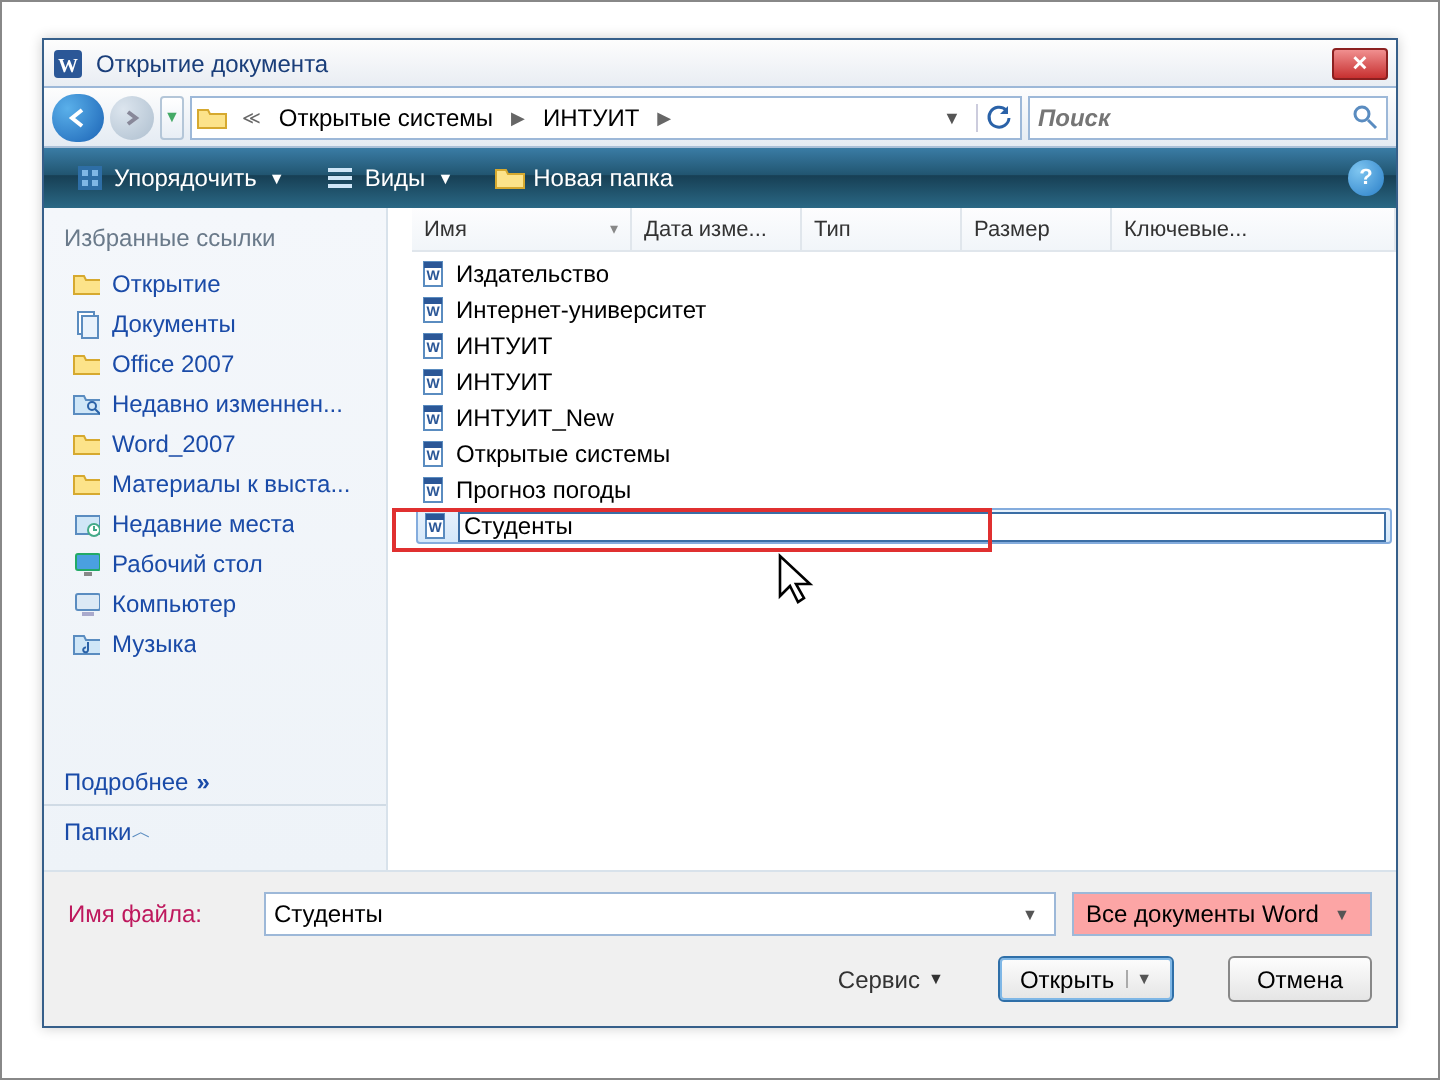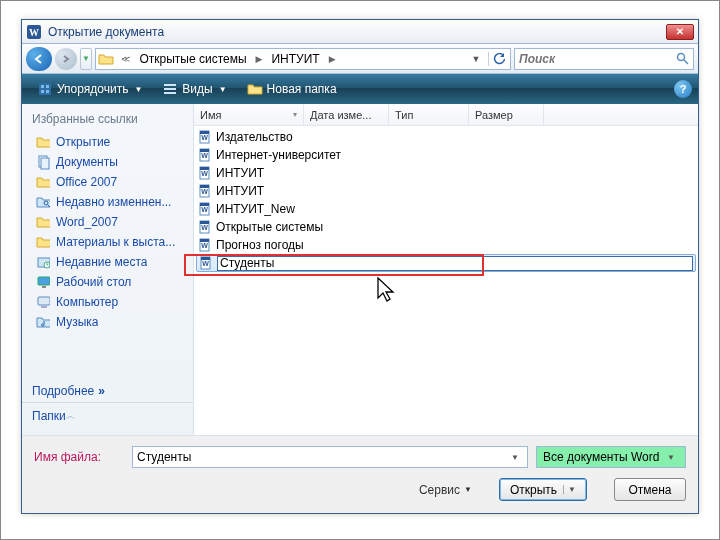--- a/index.html
+++ b/index.html
@@ -26,21 +26,21 @@
   .searchbox input { border:none; outline:none; width:100%; font-style:italic; color:#888; font-size:12px;font-weight:bold;}
   .search-icon { color:#5a8cc0; font-size:12px;}
 
   .toolbar { height: 30px; background: linear-gradient(to bottom, #3a7ca5, #215570 45%, #173f54 46%, #2a6885); display: flex; align-items: center; padding: 0 6px; gap: 2px; color:#fff; }
   .tool-btn { display:flex; align-items:center; gap:4px; padding: 3px 8px; border:1px solid transparent; border-radius:2px; font-size:12px;}
   .tool-btn .drop{font-size:8px;margin-left:2px;}
   .tool-icon { width:16px; height:16px; display:inline-flex;align-items:center;justify-content:center;}
   .toolbar .spacer { flex:1; }
   .help-icon { width:18px;height:18px;border-radius:9px;background:radial-gradient(circle at 30% 30%, #7ec5f0, #2a7fc8);color:#fff;display:flex;align-items:center;justify-content:center;font-size:11px;font-weight:bold;}
 
-  .body { flex:1; display:flex; min-height:0; }
+  .body { flex:1; display:flex; min-height:0;gap:12px; }
 
   .sidebar { width: 172px; background: linear-gradient(to bottom, #f4f7fb, #eef3f8); border-right:1px solid #d8e2eb; padding: 6px 0; display:flex;flex-direction:column;}
   .sidebar-header { color:#6a7a8a; padding: 2px 10px 6px; font-size:12px;}
   .fav-list { padding: 0 0 0 10px; flex:1;}
   .fav-item { display:flex; align-items:center; gap:6px; padding: 3px 4px; color:#1a4ba8; cursor:default;}
   .fav-item .txt{ white-space:nowrap; overflow:hidden; text-overflow:ellipsis;}
   .more-link { color:#1a4ba8; padding:4px 10px; display:flex;align-items:center;gap:4px;}
   .sidebar-footer { border-top:1px solid #d0dbe5; padding:6px 10px; color:#1a4ba8; display:flex;align-items:center;}
   .collapse-carets{color:#5a8cc0;font-size:10px;letter-spacing:-2px;}
 
@@ -57,21 +57,21 @@
   .highlight-box { position:absolute; border:2px solid #e03030; pointer-events:none; }
 
   .cursor { position:absolute; width:26px; height:30px; pointer-events:none; }
 
   .footer { border-top:1px solid #d8e2eb; background:#f0f0f0; padding:10px 12px 12px; display:flex; flex-direction:column; gap:10px; }
   .footer-row { display:flex; align-items:center; gap:8px;}
   .footer-row .lbl { width:90px; text-align:left; color:#be185d;}
   .filename-combo { flex:1; height:22px; border:1px solid #9db8d8; background:#fff; display:flex;align-items:center; padding:0 4px;}
   .filename-combo input{border:none;outline:none;flex:1;font-size:12px;}
   .filename-combo .dd, .filter-combo .dd{width:16px;text-align:center;color:#555;font-size:8px;}
-  .filter-combo { width:150px; height:22px; border:1px solid #9db8d8; background:#86efac; display:flex;align-items:center;padding:0 6px;}
+  .filter-combo { width:150px; height:22px; border:1px solid #9db8d8; background:#fca5a5; display:flex;align-items:center;padding:0 6px;}
   .btn-row { display:flex; justify-content:flex-end; align-items:center; gap:27px; }
   .services-link{color:#333;display:flex;align-items:center;gap:4px;}
   .win-btn { min-width:72px; height:23px; border:1px solid #888; border-radius:3px; background:linear-gradient(#fdfdfd,#e5e5e5); font-size:12px; padding:0 10px; display:flex;align-items:center;justify-content:center;gap:4px;}
   .win-btn.primary { border-color:#2f6fa8; box-shadow:0 0 0 1px #7fb7e6 inset;}
   .split-drop{border-left:1px solid #aaa;padding-left:4px;margin-left:2px;font-size:8px;color:#555;}
 
   svg { display:block; }
 </style>
 </head>
 <body>
@@ -275,20 +275,21 @@
 
     <div class="main">
       <div class="col-headers">
         <div class="col c1">
               <span>Имя</span>
               <span style="margin-left:auto;font-size:8px;color:#888;">▾</span>
             </div>
         <div class="col c2">Дата изме...</div>
         <div class="col c3">Тип</div>
         <div class="col c4">Размер</div>
+        <div class="col c5">Ключевые...</div>
       </div>
       <div class="filelist" id="filelist">
 
         <div class="file-row">
               <span class="doc-icon">
                 <svg width="14" height="14">
                   <rect x="2" y="1" width="9" height="12" fill="#fff" stroke="#5a8cc0"></rect>
                   <rect x="2" y="1" width="9" height="3" fill="#2b5797"></rect>
                   <text x="6.5" y="10" font-size="7" fill="#2b5797" text-anchor="middle" font-weight="bold">W</text>
                 </svg>

